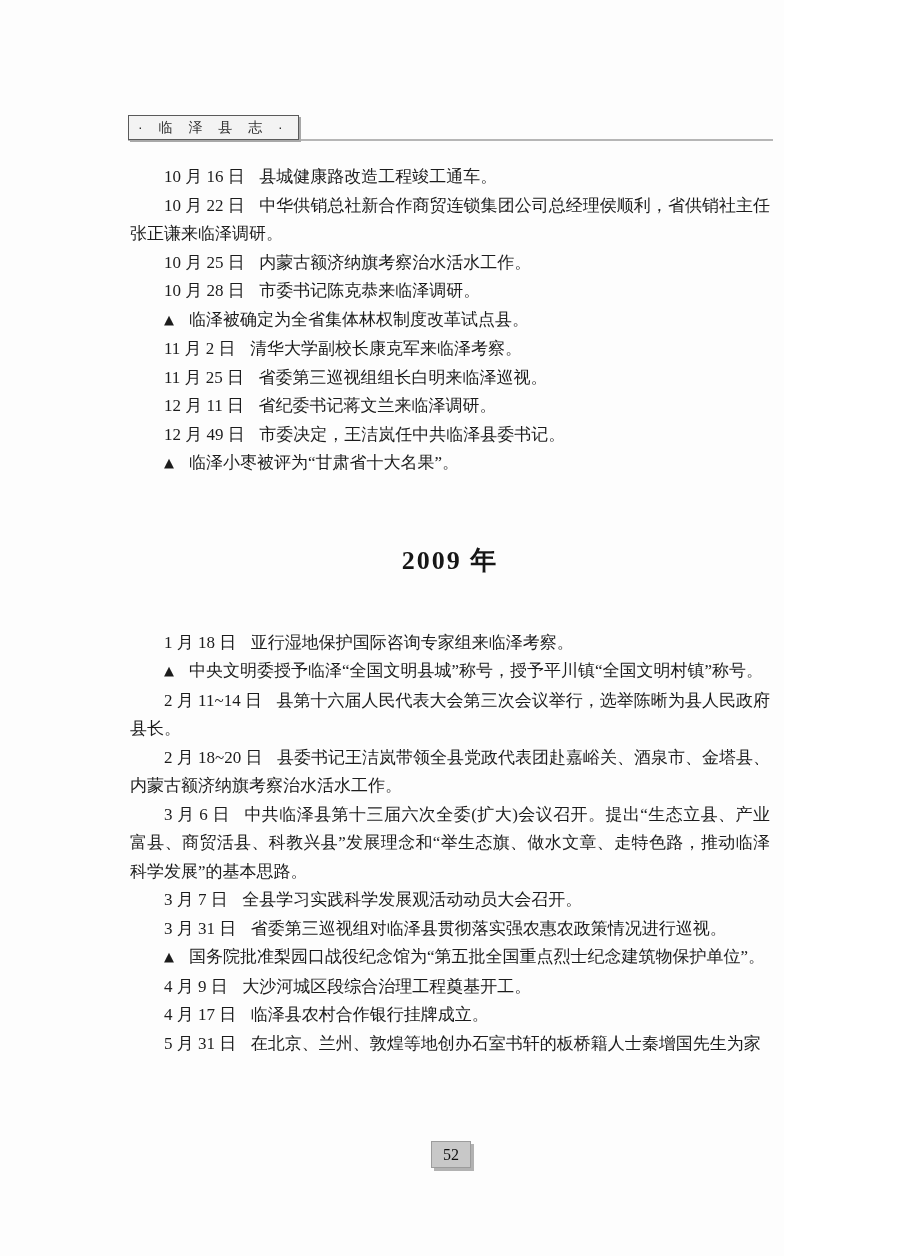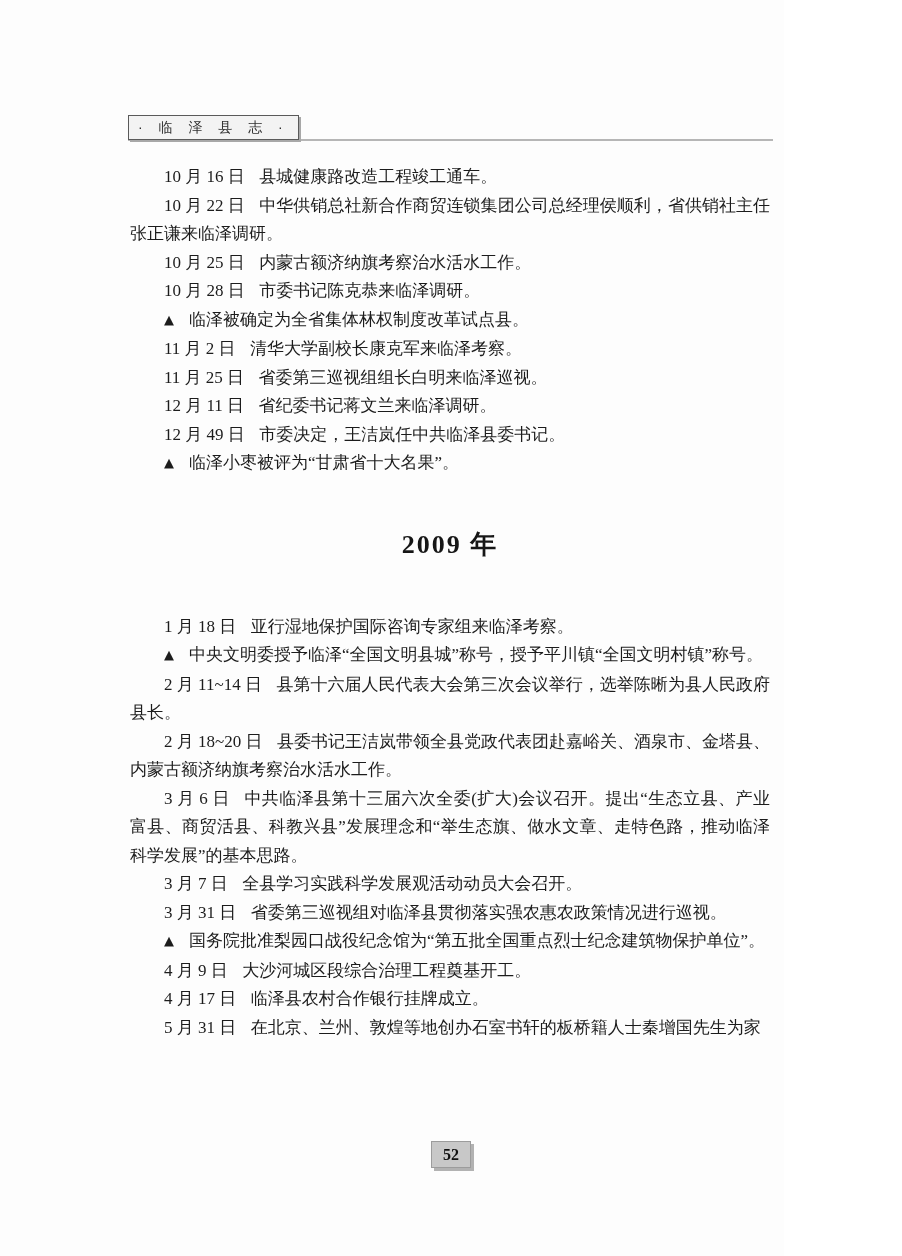--- a/index.html
+++ b/index.html
@@ -54,33 +54,33 @@
     margin-right:1.15em;
     position:relative;top:-1px;
     font-family:"DejaVu Sans",sans-serif;
   }
   .year-heading{
     font-size:26px;
     font-weight:bold;
     text-align:center;
     letter-spacing:2px;
     line-height:36px;
-    margin:48px 0 50px 0;
+    margin:64px 0 50px 0;
     text-indent:0;
     color:#161616;
   }
   
   .page-num{
     position:absolute;left:431px;top:1141px;
     width:38px;height:25px;
     background:#c8c8c8;
     border:1px solid #9c9c9c;
     box-shadow:3px 3px 0 #b2b2b2;
     display:flex;align-items:center;justify-content:center;
-    font-size:16px;font-weight:bold;color:#101010;
+    font-size:16px;font-weight:normal;color:#101010;
     z-index:2;
   }
 </style>
 </head>
 <body>
 
 <div class="page">
 
   <div class="header-rule"></div>
   <div class="plaque">

